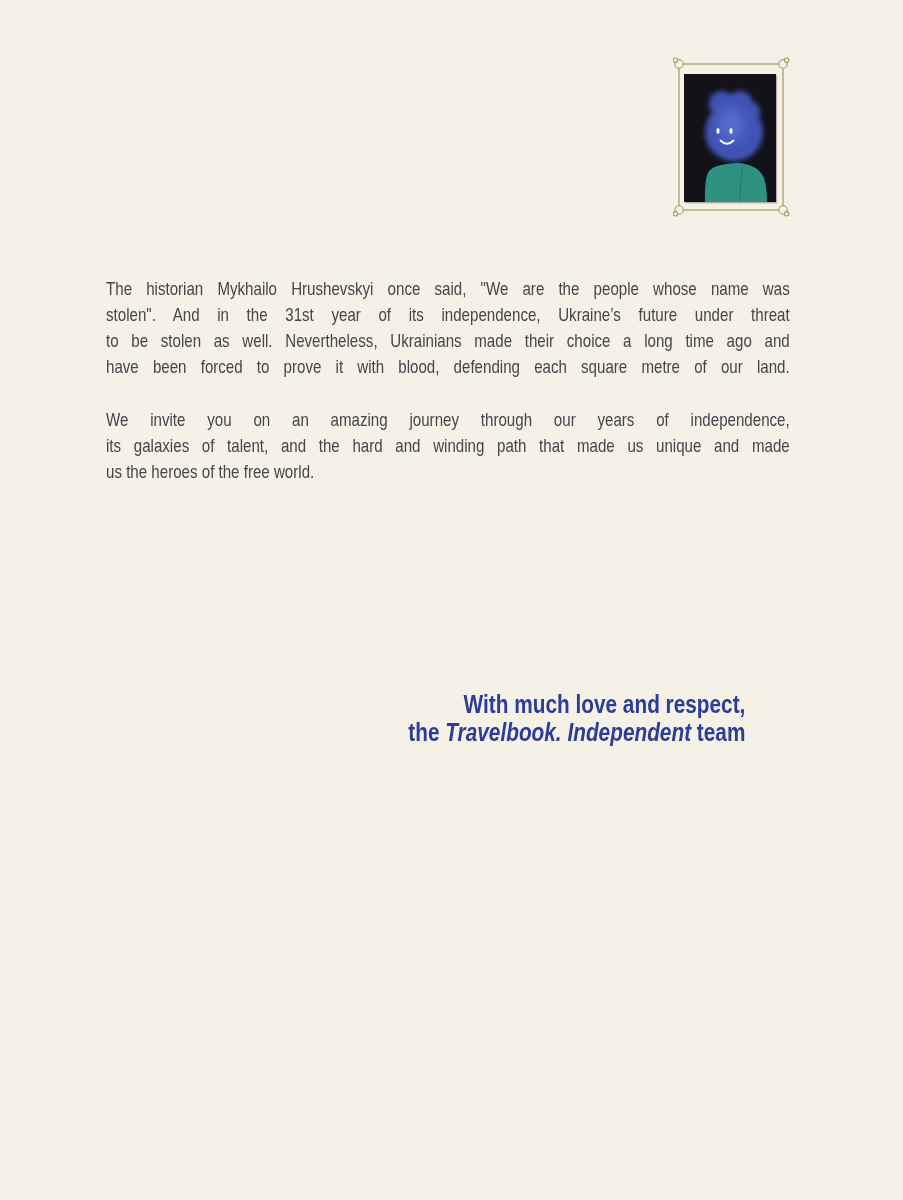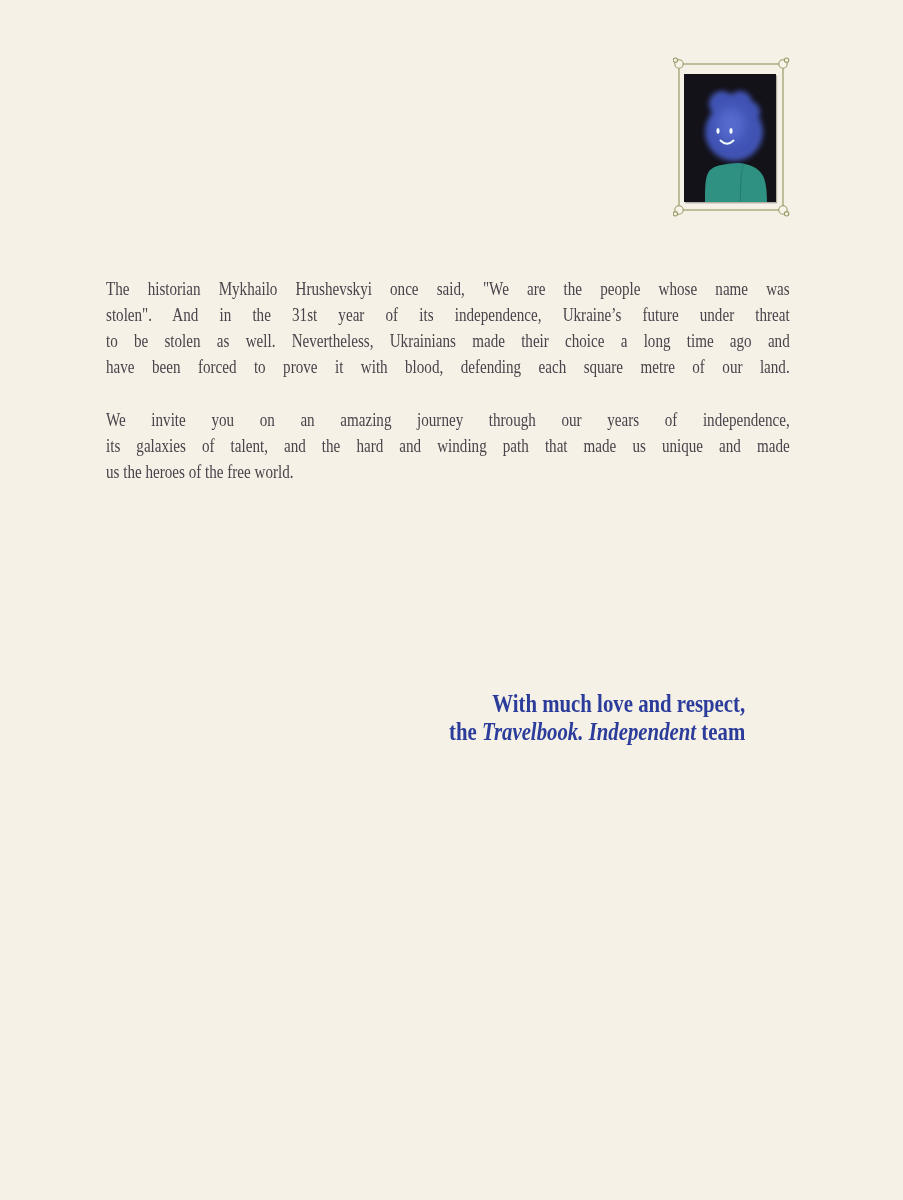--- a/index.html
+++ b/index.html
@@ -16,21 +16,21 @@
     --face: #f2fbfa;
   }
   * { margin: 0; padding: 0; box-sizing: border-box; }
   html, body { background: var(--bg); }
   .page {
     position: relative;
     width: 860px;
     height: 1200px;
     background: var(--bg);
     overflow: hidden;
-    font-family: Liberation Serif, serif;
+    font-family: Liberation Sans, sans-serif;
   }
 
   
   .portrait {
     position: absolute;
     left: 673px;
     top: 57px;
     width: 117px;
     height: 161px;
   }

